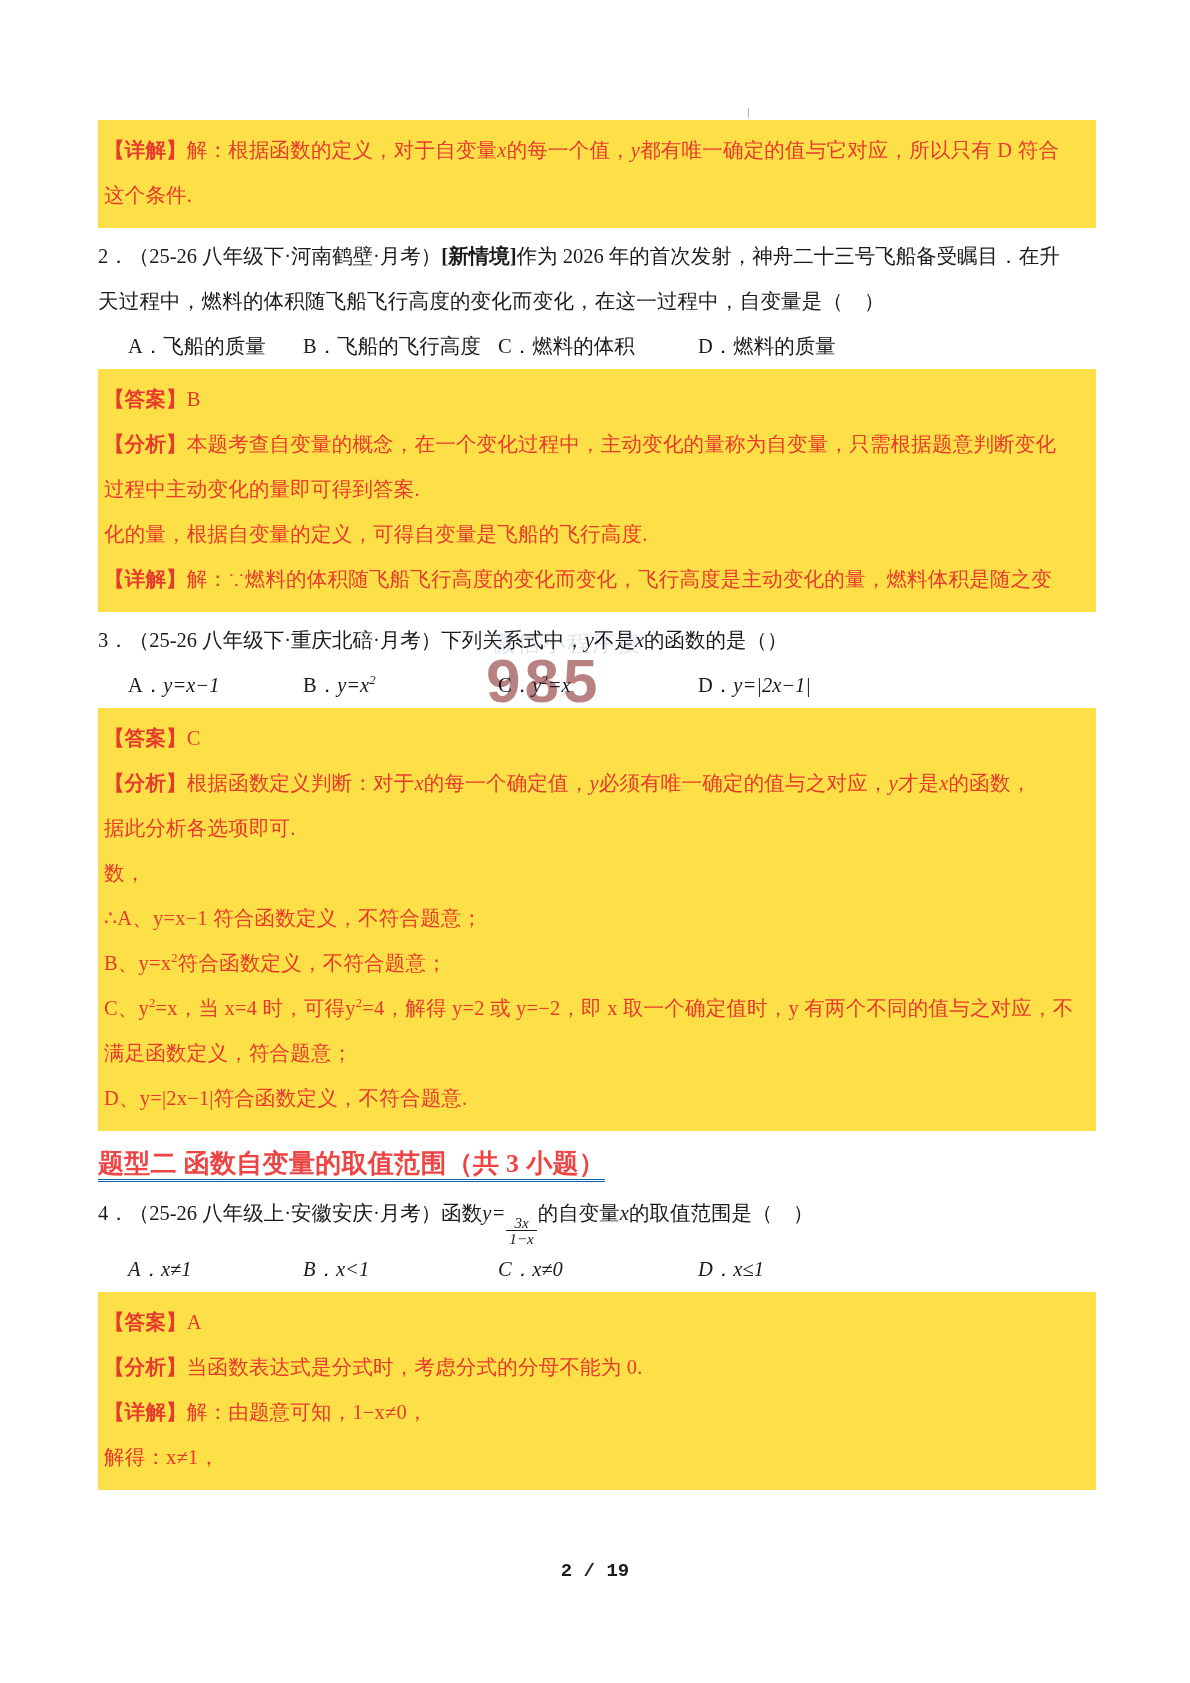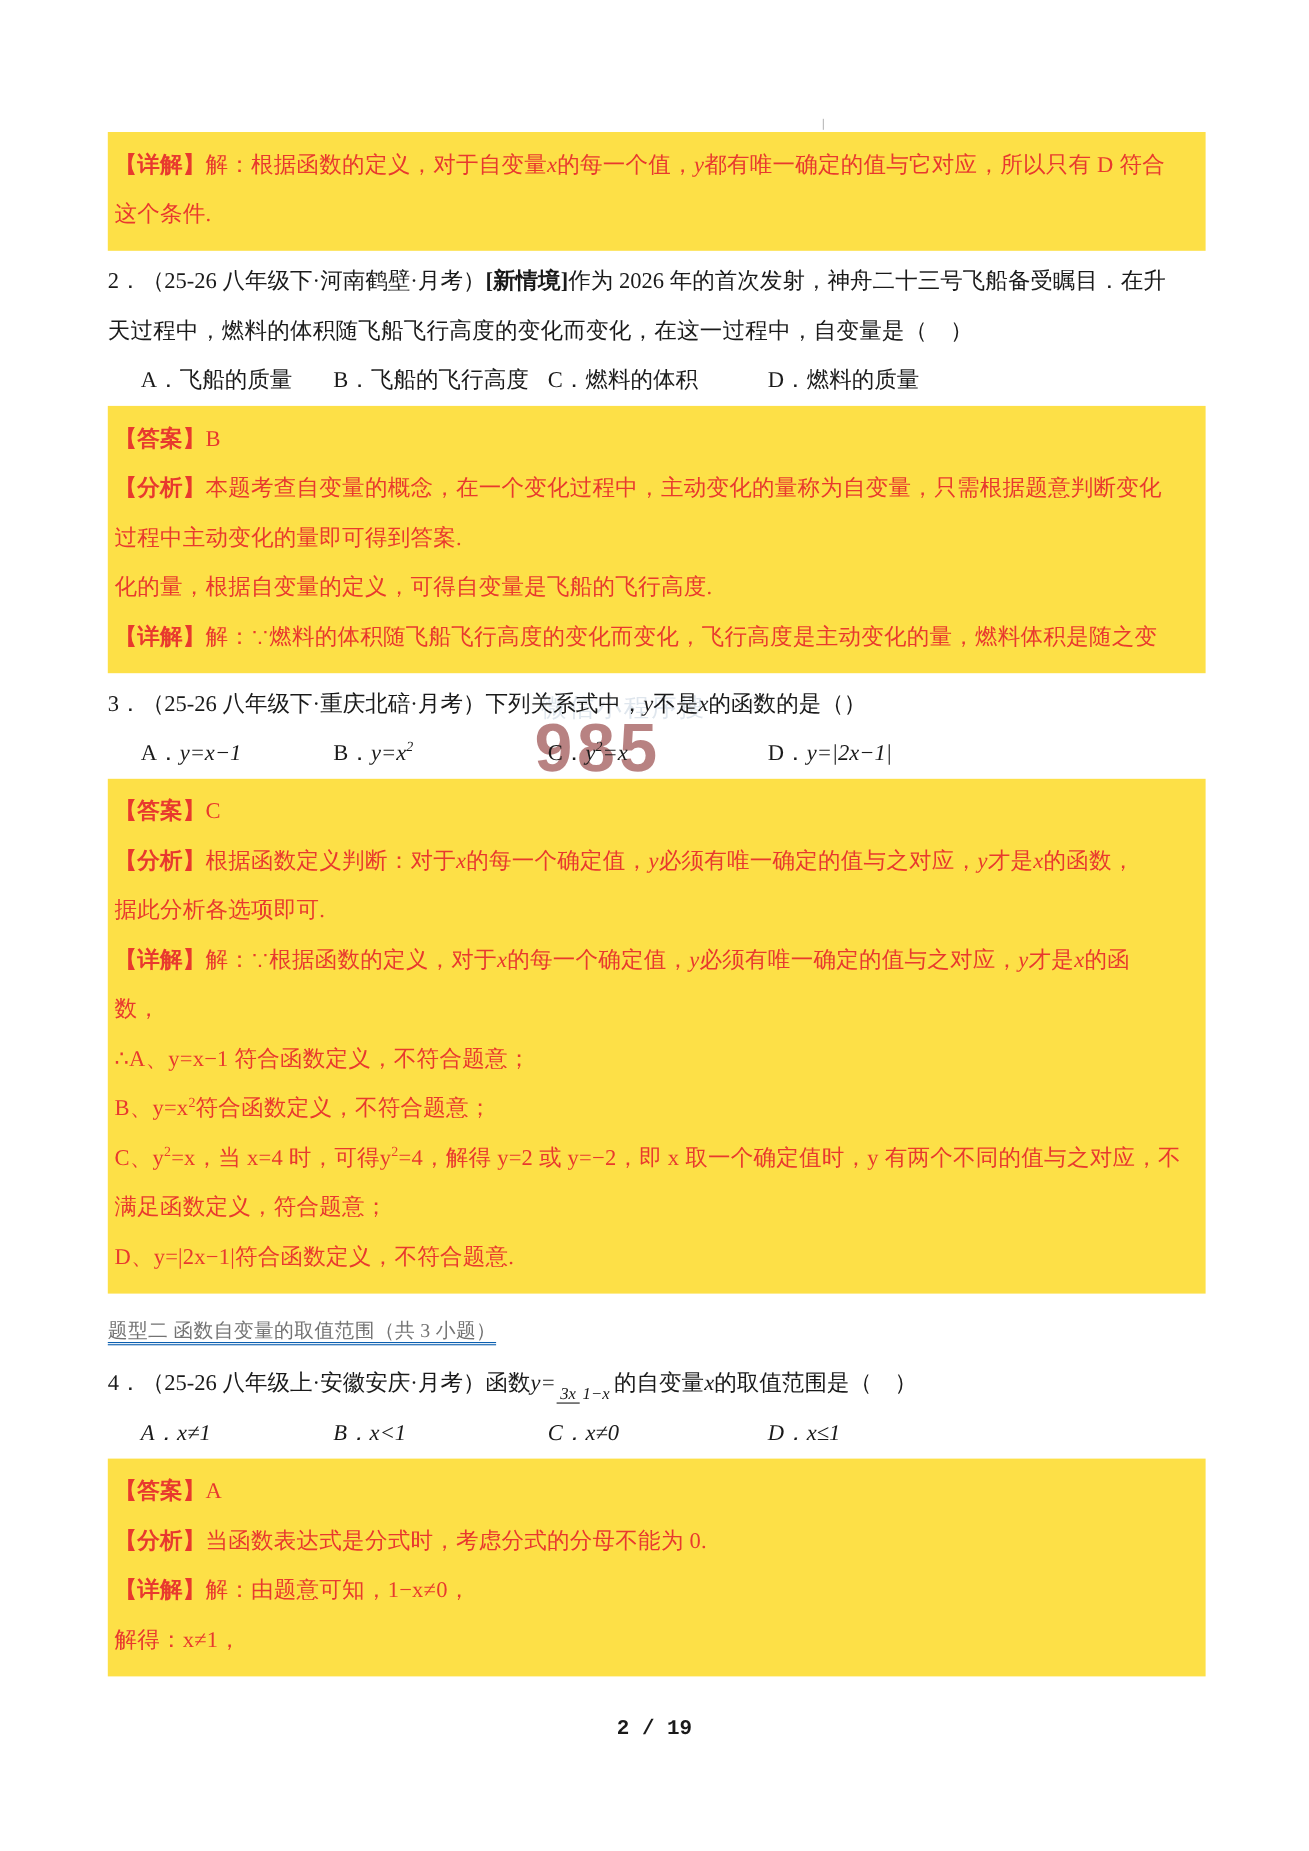--- a/index.html
+++ b/index.html
@@ -61,40 +61,40 @@
   .o3 { width: 200px; }
   .o4 { width: 200px; }
 
   .bold { font-weight: bold; }
   .ital { font-style: italic; }
   sup { font-size: 0.62em; vertical-align: super; line-height: 0; }
 
   
   .frac {
     display: inline-flex;
-    flex-direction: row;
+    flex-direction: column;
     vertical-align: -0.52em;
     text-align: center;
     font-size: 0.74em;
     line-height: 1.02;
     margin: 0 1px;
   }
   .frac .num { border-bottom: 1.2px solid #1a1a1a; padding: 0 3px; }
   .frac .den { padding: 0 3px; }
 
   
   .section-head {
     margin: 16px 0 4px 0;
     display: inline-block;
   }
   .section-head .txt {
-    font-size: 18px;
+    font-size: 26px;
     line-height: 34px;
-    font-weight: normal;
-    color: #737373;
+    font-weight: bold;
+    color: #ef4444;
     border-bottom: 3px double #0b5fb0;
     padding-bottom: 1px;
     letter-spacing: 0.3px;
   }
 
   
   .wm-small {
     position: absolute;
     left: 492px; top: 628px;
     font-size: 23px;
@@ -198,23 +198,20 @@
 
     <div class="shade stack">
       <div class="line red">
         <span class="bold">【答案】</span><span>C</span>
       </div>
       <div class="line red">
         <span class="bold">【分析】</span><span>根据函数定义判断：对于</span><span class="ital">x</span><span>的每一个确定值，</span><span class="ital">y</span><span>必须有唯一确定的值与之对应，</span><span class="ital">y</span><span>才是</span><span class="ital">x</span><span>的函数，</span>
       </div>
       <div class="line red">据此分析各选项即可.</div>
 
-      <div class="line red">
-        <span class="bold">【详解】</span><span>解：∵根据函数的定义，对于</span><span class="ital">x</span><span>的每一个确定值，</span><span class="ital">y</span><span>必须有唯一确定的值与之对应，</span><span class="ital">y</span><span>才是</span><span class="ital">x</span><span>的函</span>
-      </div>
       <div class="line red">数，</div>
 
       <div class="line red">∴A、y=x−1 符合函数定义，不符合题意；</div>
 
       <div class="line red">
         <span>B、y=x</span><sup>2</sup><span>符合函数定义，不符合题意；</span>
       </div>
 
       <div class="line red">
         <span>C、y</span><sup>2</sup><span>=x，当 x=4 时，可得y</span><sup>2</sup><span>=4，解得 y=2 或 y=−2，即 x 取一个确定值时，y 有两个不同的值与之对应，不</span>

